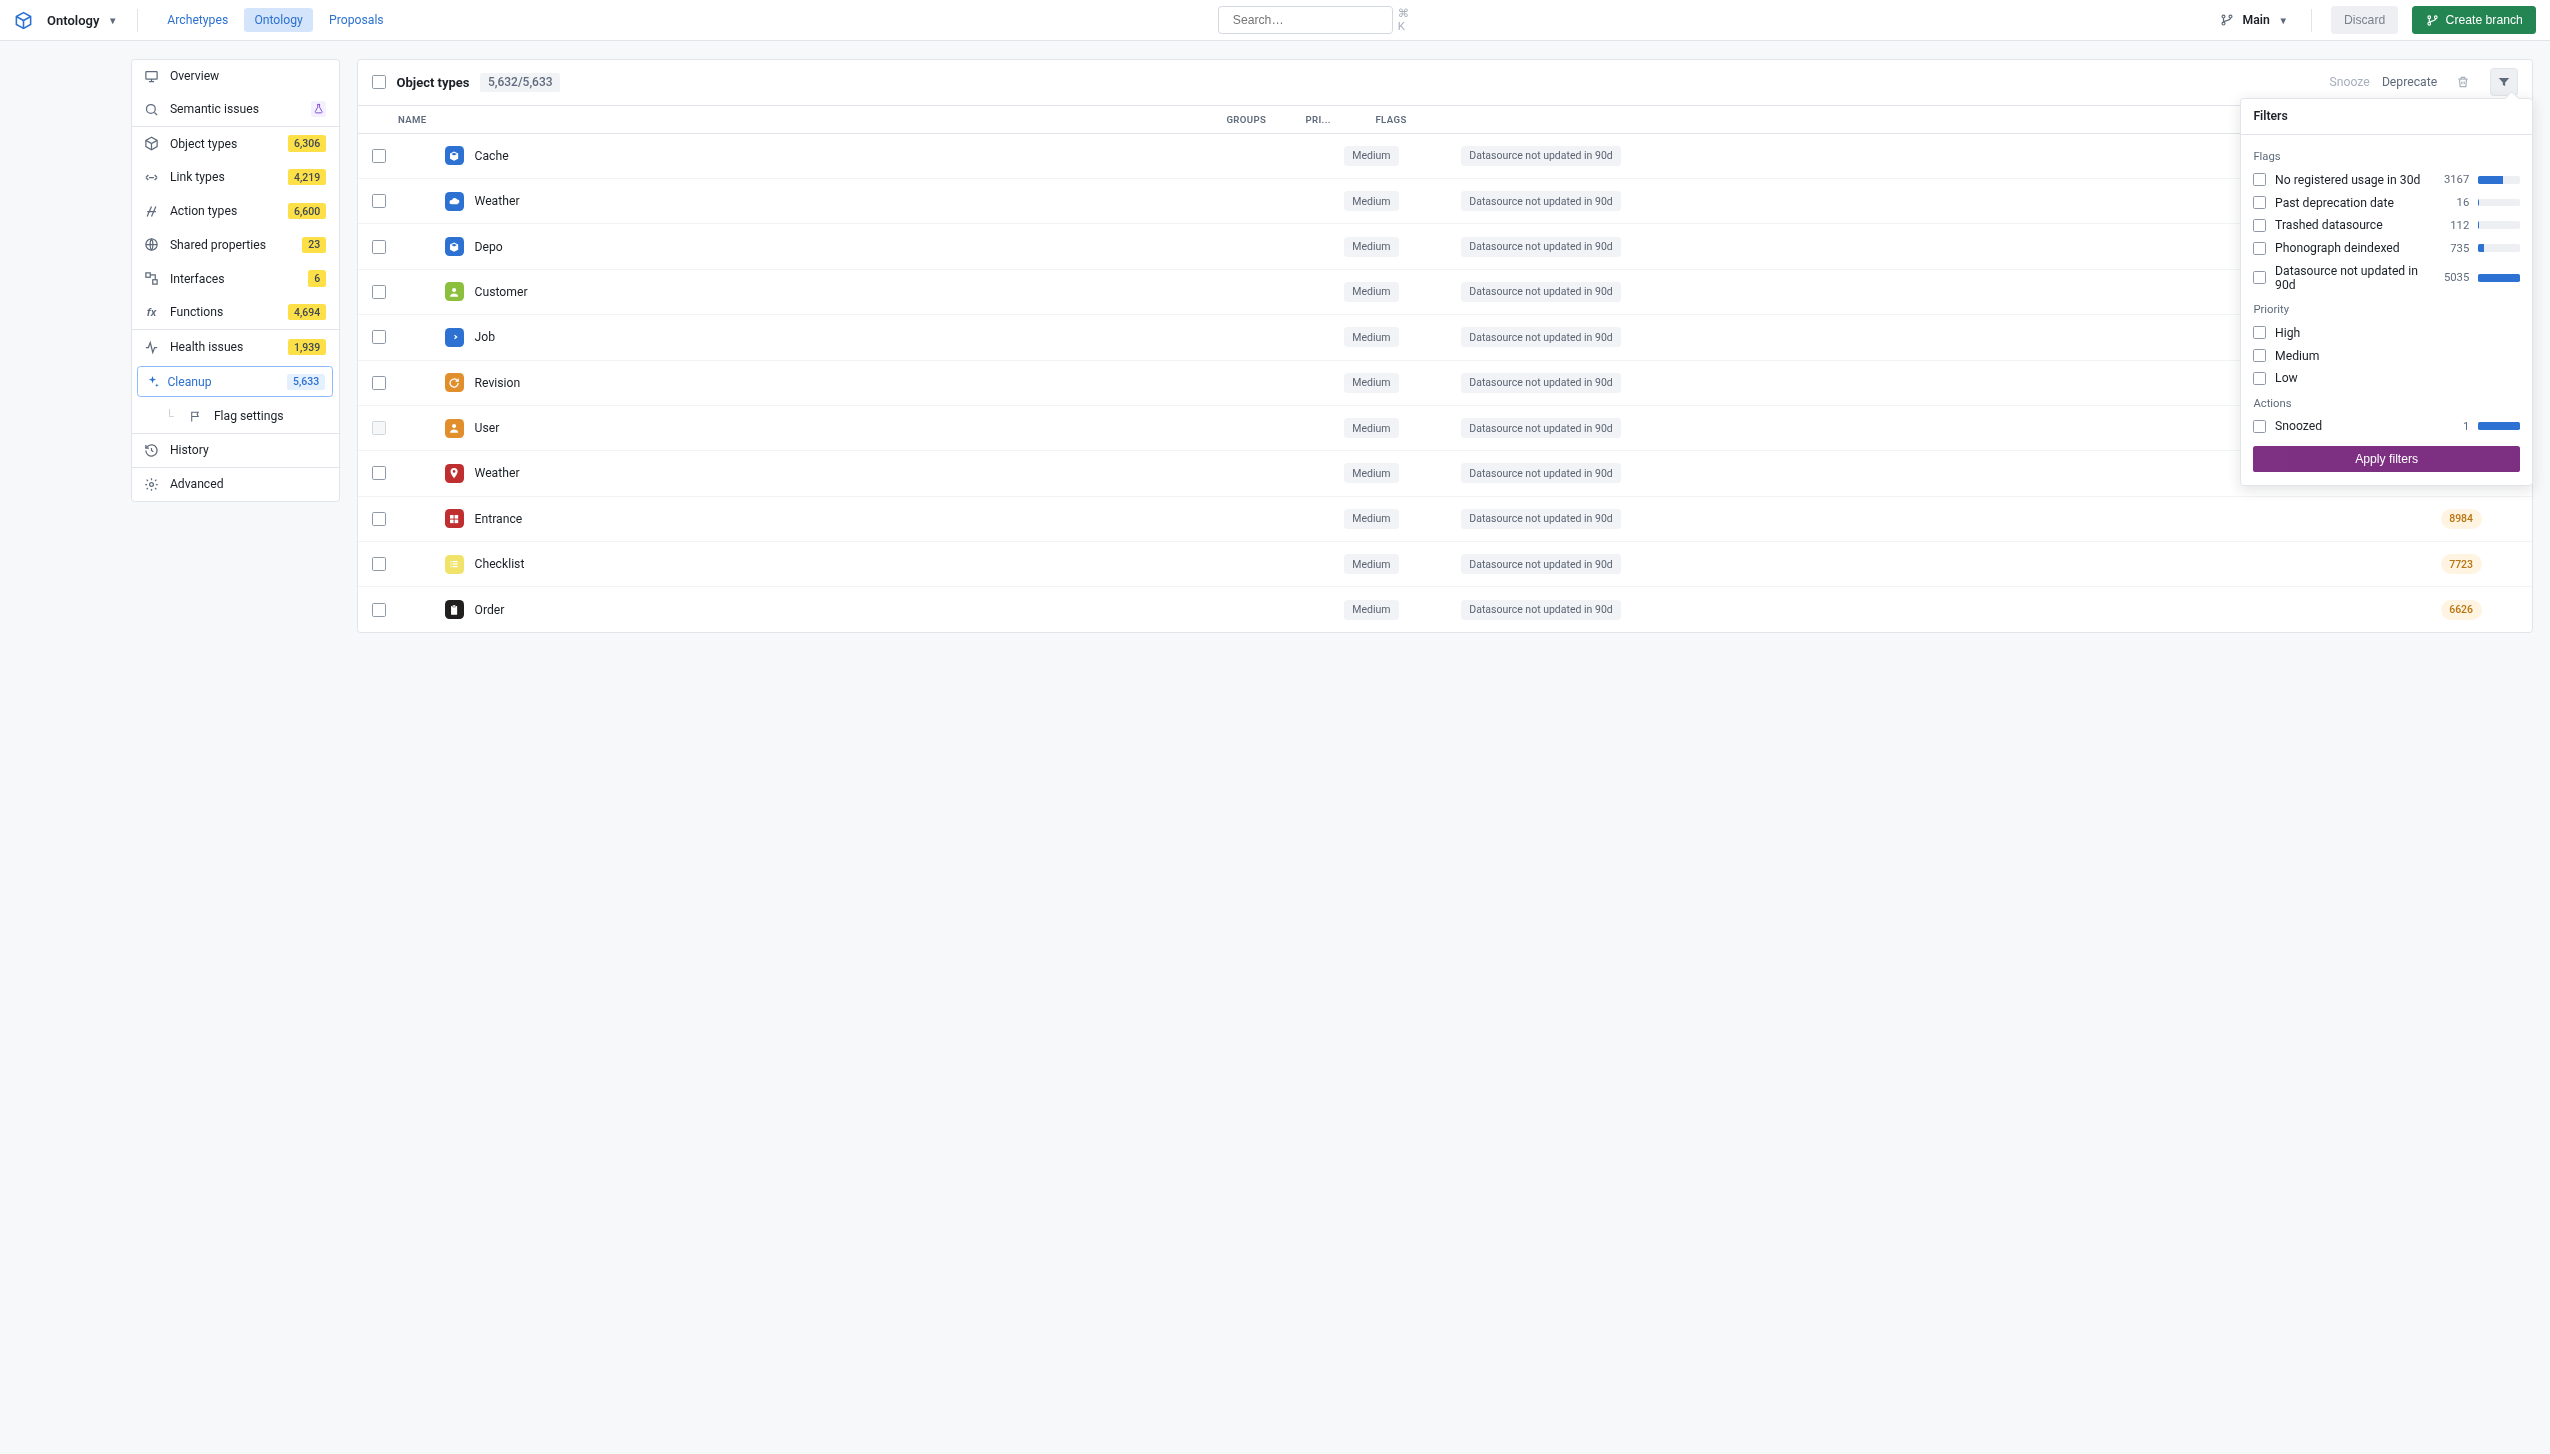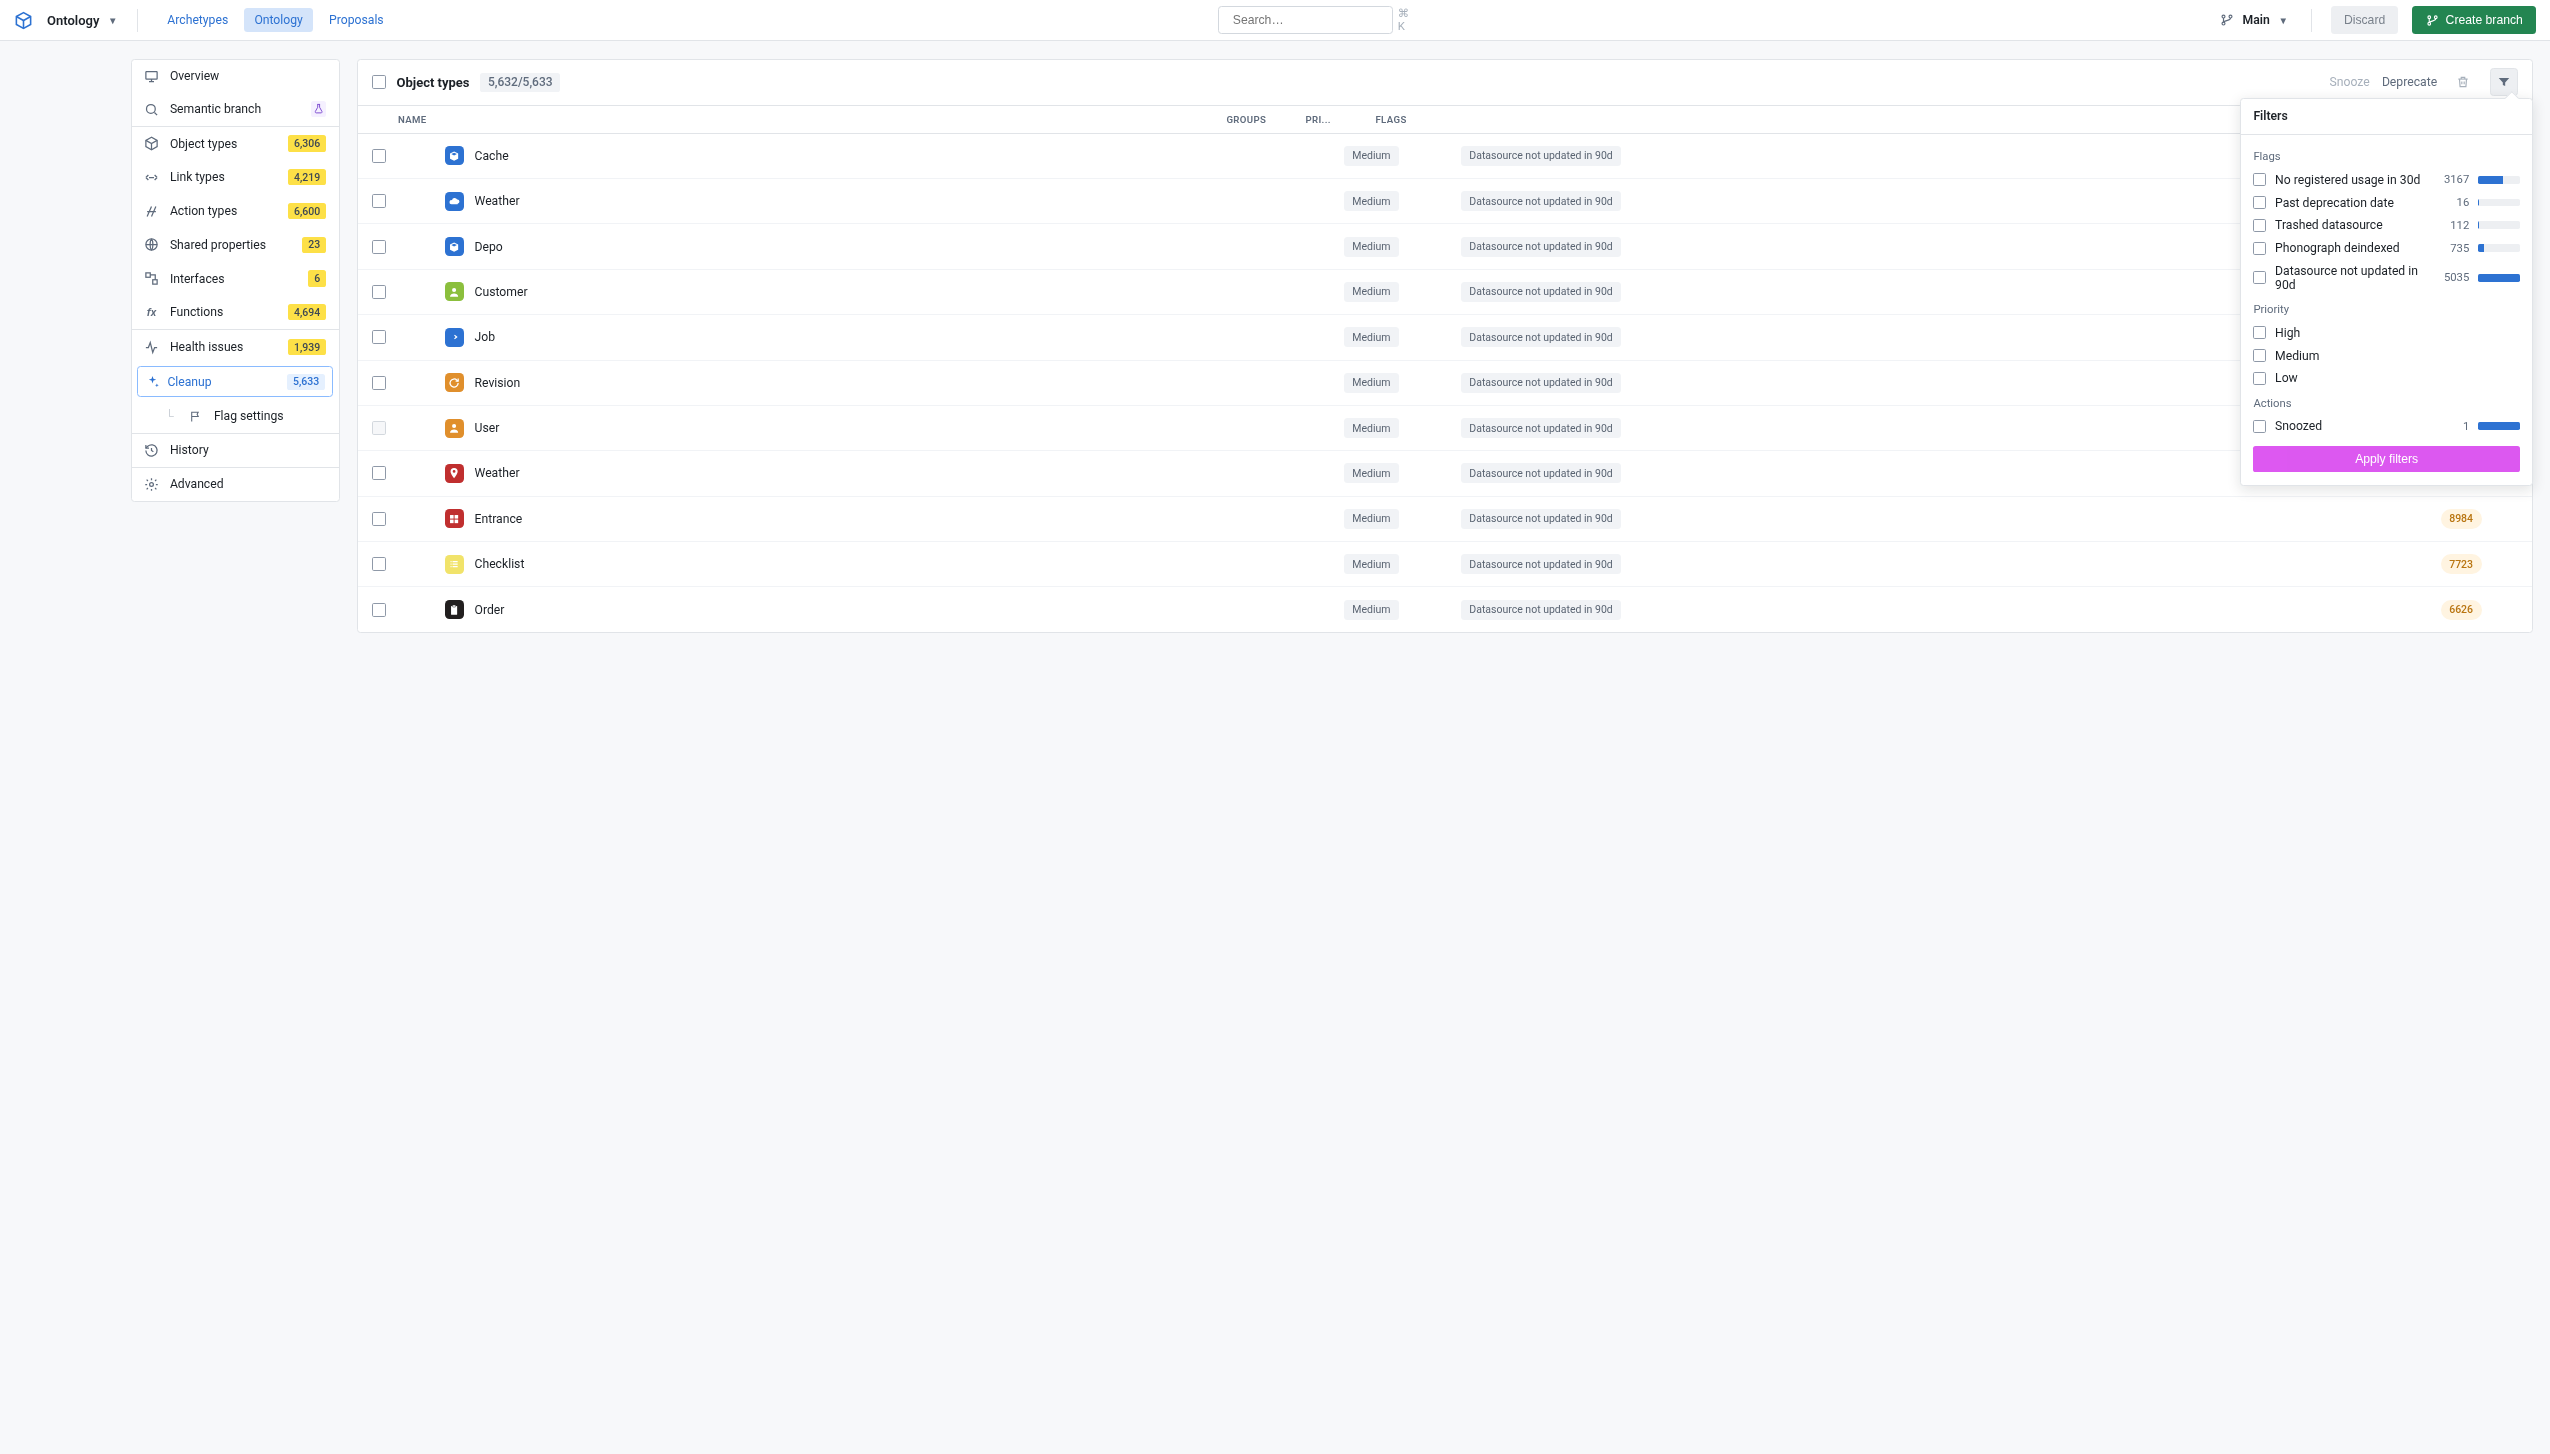--- a/index.html
+++ b/index.html
@@ -75,21 +75,21 @@
   .filter-pop::before { content: ""; position: absolute; top: -5.2px; right: 15.7px; width: 8.7px; height: 8.7px; background: #fff; border-left: 0.9px solid #e1e4e8; border-top: 0.9px solid #e1e4e8; transform: rotate(45deg); }
   .fp-head { padding: 10.5px 12.2px; font-weight: 600; border-bottom: 0.9px solid #e1e4e8; font-size: 12.2px; }
   .fp-body { padding: 8.7px 12.2px 12.2px; }
   .fp-sec { font-size: 11.3px; color: #5f6b7c; margin: 7px 0 5.2px; }
   .fp-row { display: flex; align-items: center; gap: 8.7px; padding: 4.4px 0; }
   .fp-row .chk { width: 13px; height: 13px; }
   .fp-row .lbl { flex: 1; font-size: 12.2px; color: #1c2127; }
   .fp-row .num { font-size: 11.3px; color: #5f6b7c; width: 35px; text-align: right; }
   .fp-row .bar { width: 42px; height: 7.9px; background: #edeff2; border-radius: 1.7px; position: relative; overflow: hidden; }
   .fp-row .bar > i { display: block; height: 100%; background: #2d72d2; }
-  .apply { margin-top: 8.7px; width: 100%; height: 26px; border: none; border-radius: 2.6px; background: #d946ef; color: #fff; font-size: 12.2px; cursor: not-allowed; opacity: 0.9; }
+  .apply { margin-top: 8.7px; width: 100%; height: 26px; border: none; border-radius: 2.6px; background: #701a75; color: #fff; font-size: 12.2px; cursor: not-allowed; opacity: 0.9; }
 </style>
 </head>
 <body>
 
 <div class="topbar">
   <div class="logo">
     <svg viewBox="0 0 24 24" width="19" height="19" fill="none" stroke="#2d72d2" stroke-width="2">
         <path d="M12 2 3 7v10l9 5 9-5V7l-9-5Z"></path>
         <path d="M3 7l9 5 9-5"></path>
         <path d="M12 12v10"></path>
@@ -153,21 +153,21 @@
           </span>
           <span class="lbl">Overview</span>
         </div>
         <div class="side-item">
           <span class="ico">
             <svg viewBox="0 0 24 24" width="15" height="15" fill="none" stroke="currentColor" stroke-width="2">
               <circle cx="11" cy="11" r="7"></circle>
               <path d="m21 21-4.3-4.3"></path>
             </svg>
           </span>
-          <span class="lbl">Semantic branch</span>
+          <span class="lbl">Semantic issues</span>
           <span class="badge-beta">
             <svg viewBox="0 0 24 24" width="11.3" height="11.3" fill="none" stroke="currentColor" stroke-width="2">
               <path d="M9 3h6M10 3v6l-5 9a2 2 0 0 0 1.8 3h10.4a2 2 0 0 0 1.8-3l-5-9V3"></path>
             </svg>
           </span>
         </div>
       </div>
       <div class="side-sec">
         <div class="side-item">
           <span class="ico">

